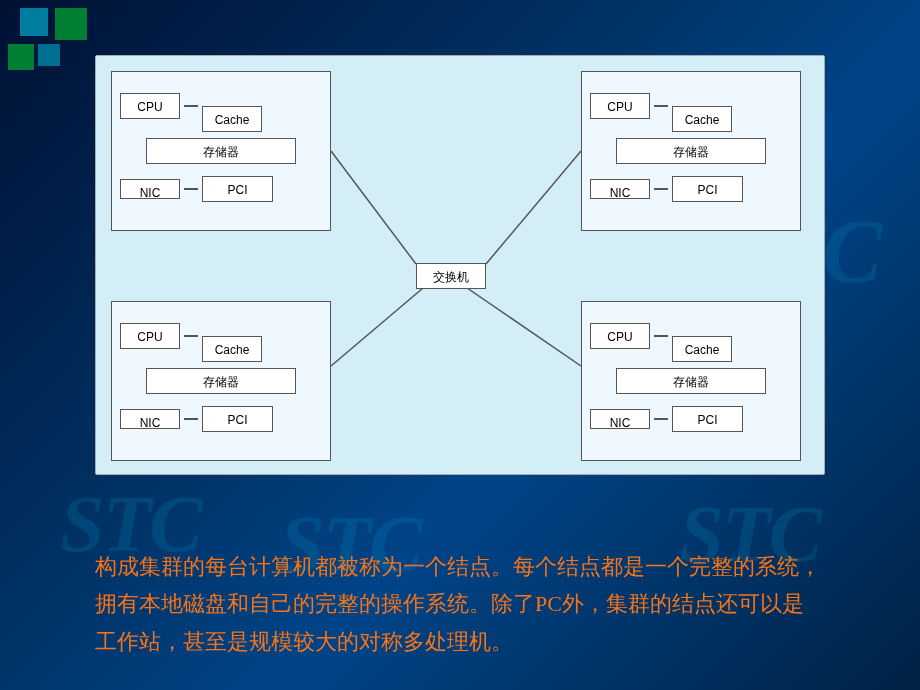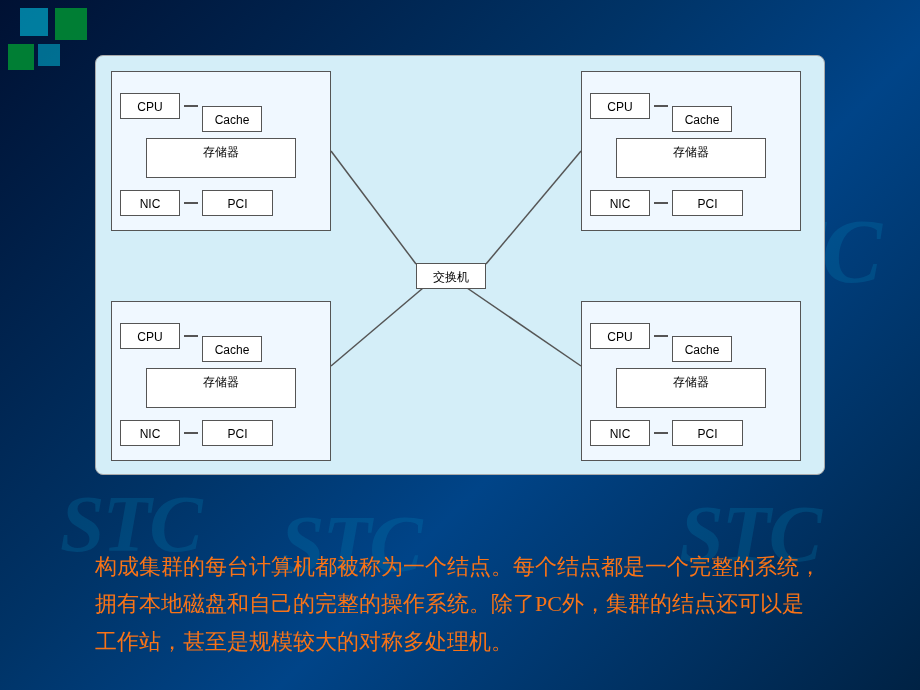--- a/index.html
+++ b/index.html
@@ -33,21 +33,21 @@
 
     
     .diagram-container {
       position: absolute;
       top: 55px;
       left: 95px;
       width: 730px;
       height: 420px;
       background: #d4eef8;
       border: 1px solid #aaa;
-      border-radius: 8px;
+      border-radius: 2px;
     }
 
     
     .node-box {
       position: absolute;
       border: 1px solid #555;
       background: #f0f8ff;
       padding: 8px;
       width: 220px;
       height: 160px;
@@ -77,28 +77,28 @@
 
     .node-cache {
       width: 60px;
       height: 26px;
       line-height: 26px;
       margin-top: 26px;
     }
 
     .node-mem {
       width: 150px;
-      height: 40px;
+      height: 26px;
       line-height: 26px;
       margin-bottom: 6px;
     }
 
     .node-nic {
       width: 60px;
-      height: 26px;
+      height: 20px;
       line-height: 26px;
     }
 
     .node-pci {
       width: 71px;
       height: 26px;
       line-height: 26px;
     }
 
     .connector-h {

